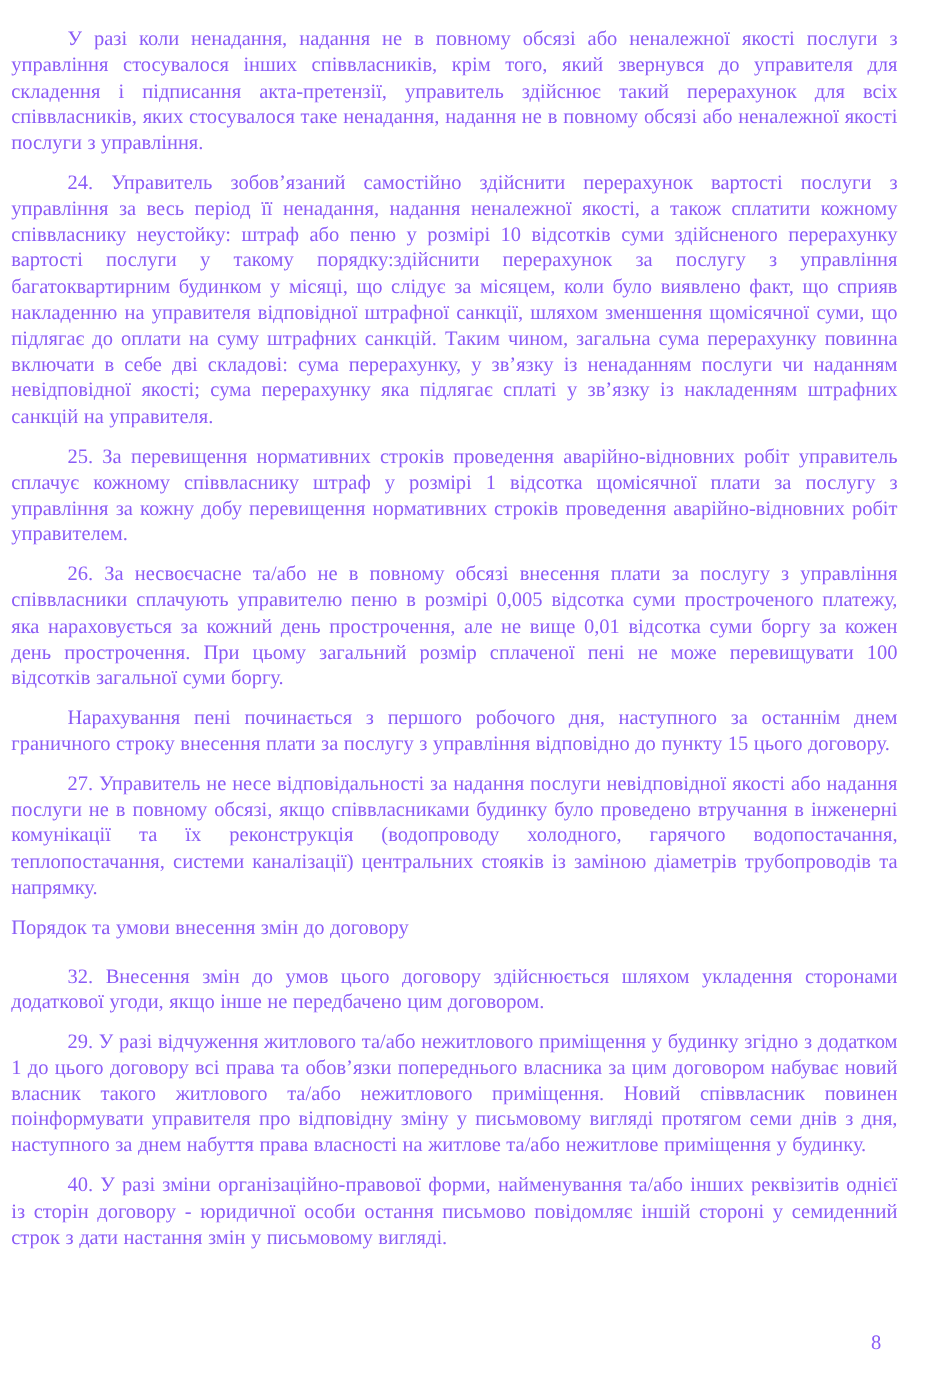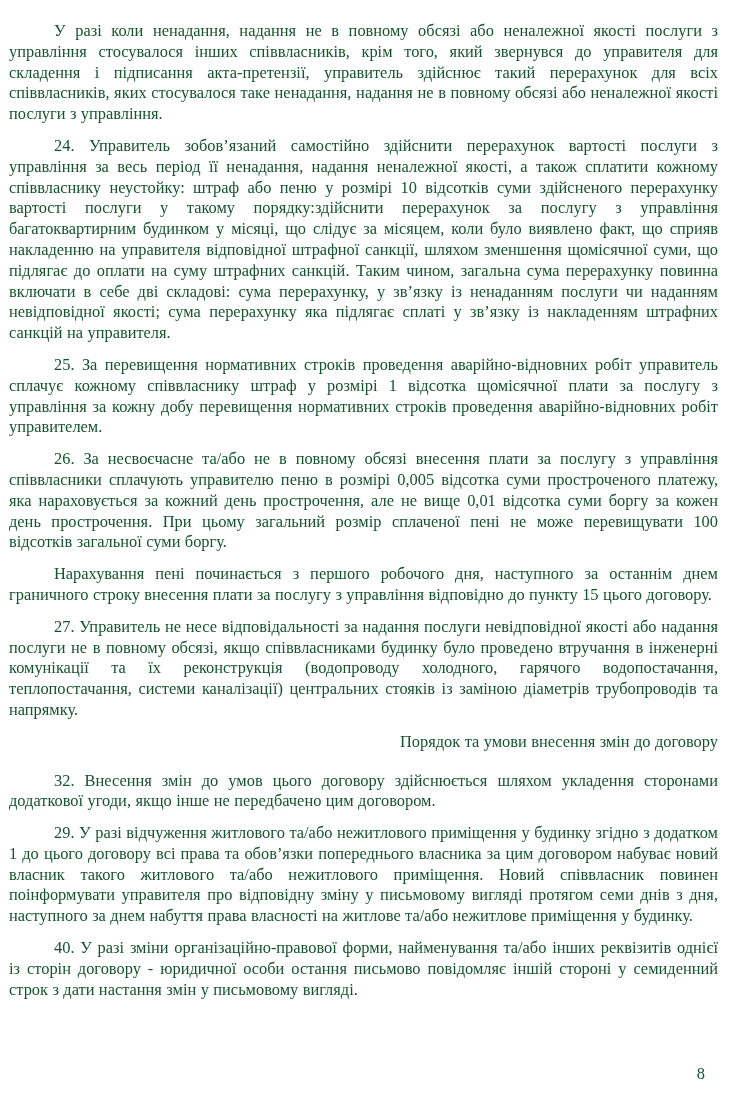--- a/index.html
+++ b/index.html
@@ -6,36 +6,36 @@
     margin: 0;
     padding: 0;
     background: #ffffff;
   }
   .page {
     position: relative;
     width: 743px;
     height: 1101px;
     box-sizing: border-box;
     background: #ffffff;
-    color: #14532d;
+    color: #8b5cf6;
     font-family: "Liberation Serif", "DejaVu Serif", serif;
     font-size: 16.4px;
     line-height: 20.8px;
     padding: 21px 25px 0 9px;
     overflow: hidden;
   }
   .para {
     margin: 0 0 11px 0;
     text-align: justify;
     text-indent: 45px;
     word-spacing: 0.02em;
   }
   .section-heading {
     margin: 2px 0 18px 0;
-    text-align: right;
+    text-align: left;
     text-indent: 0;
     font-weight: normal;
     font-size: 16.4px;
   }
   .page-number {
     position: absolute;
     right: 38px;
     bottom: 16px;
     font-size: 16.4px;
   }

